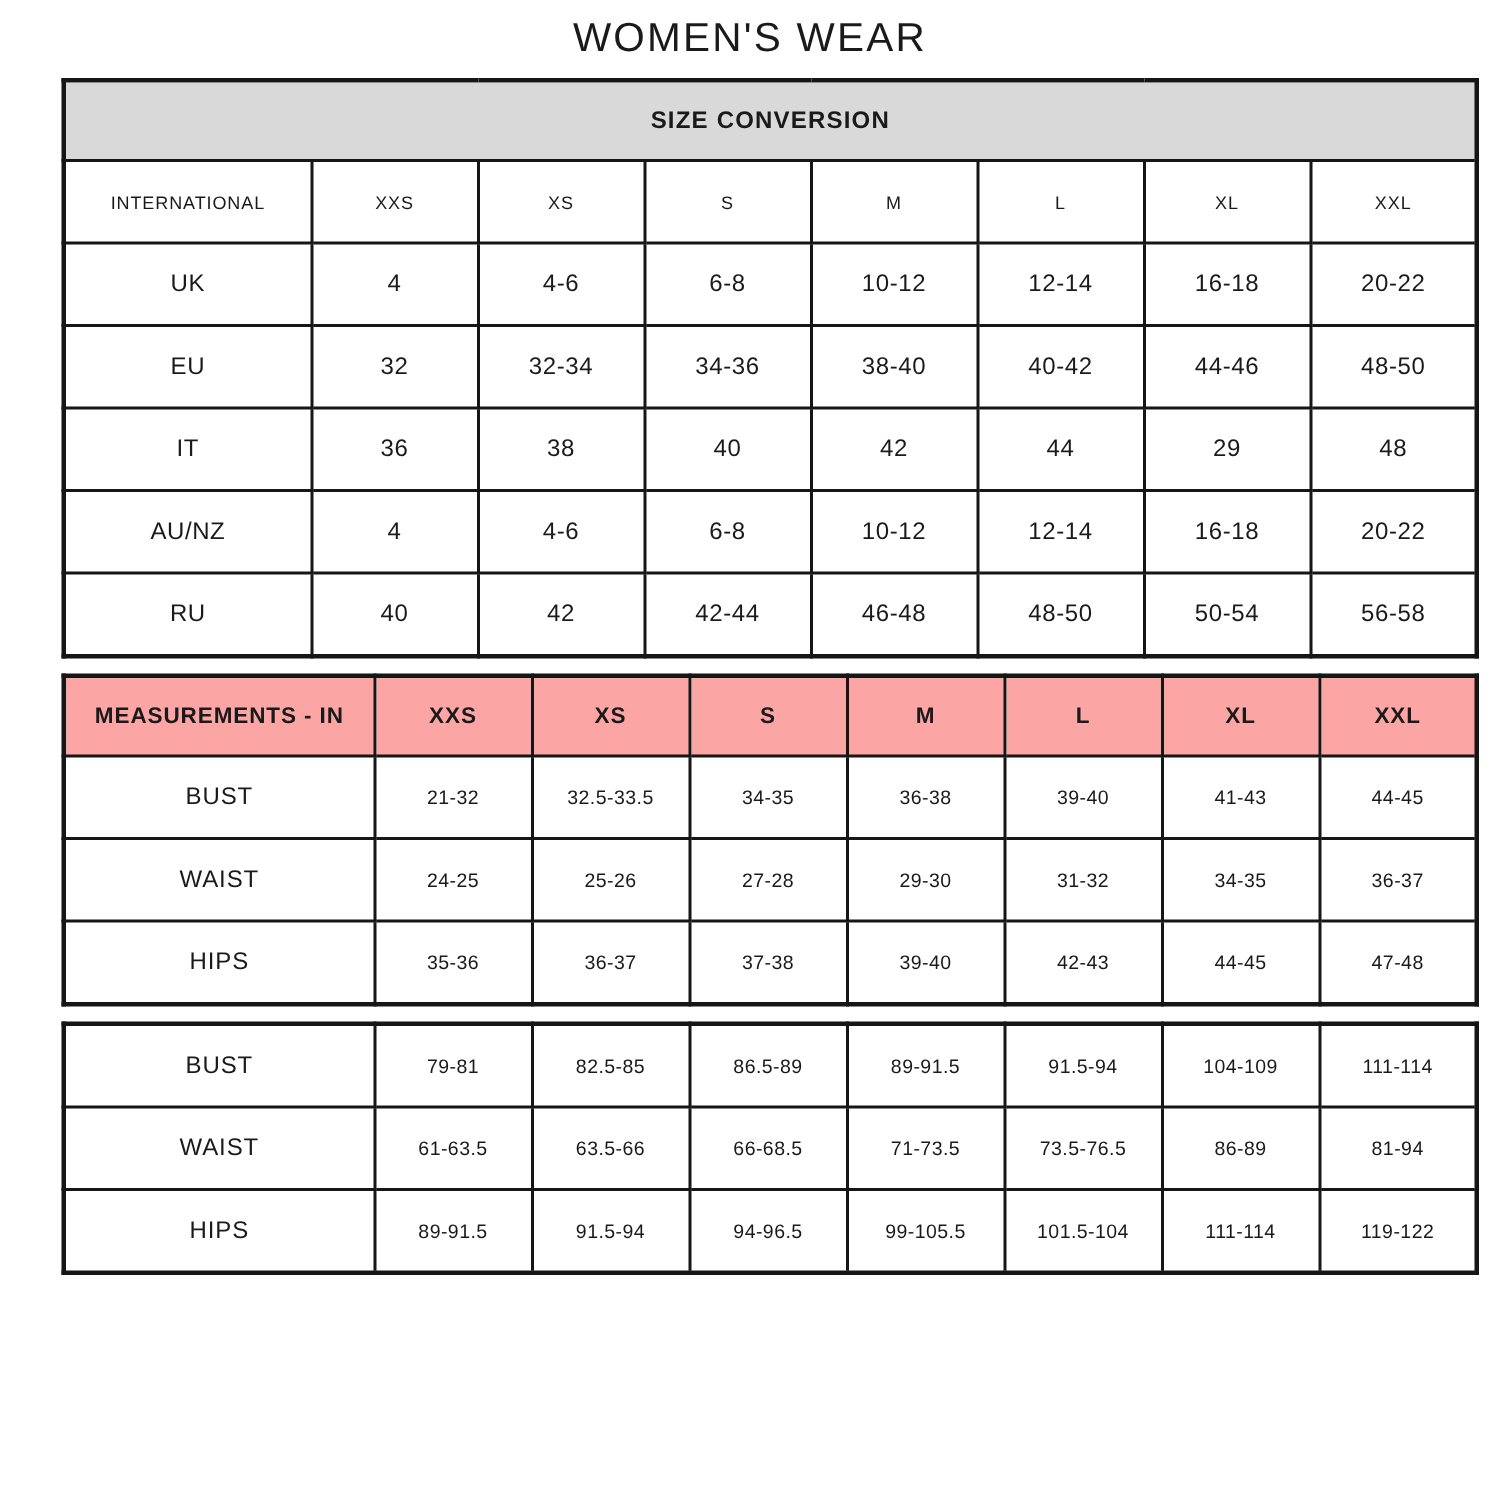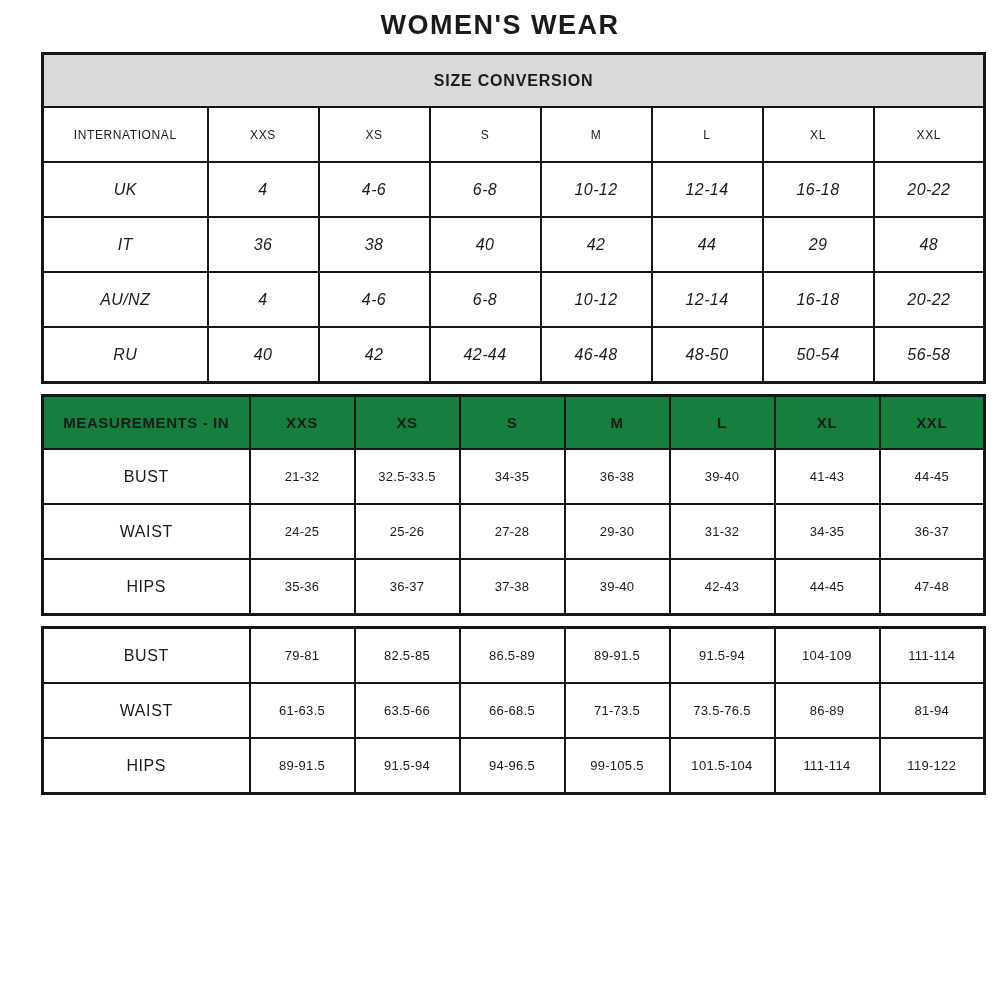--- a/index.html
+++ b/index.html
@@ -13,21 +13,21 @@
     -webkit-font-smoothing: antialiased;
   }
   .page {
     width: 942px;
     margin: 0 auto;
     padding-top: 10px;
   }
   .page-title {
     text-align: center;
     font-size: 27px;
-    font-weight: bold;
+    font-weight: normal;
     letter-spacing: 1.5px;
     margin: 0 0 11px 0;
   }
   table {
     width: 942px;
     border-collapse: collapse;
     table-layout: fixed;
     margin-bottom: 10px;
   }
   table { border: 3px solid #161616; margin-left: 12px; }
@@ -40,24 +40,24 @@
     white-space: nowrap;
   }
   .band-header th {
     height: 51px;
     background: #d9d9d9;
     font-size: 16px;
     font-weight: bold;
     letter-spacing: 0.8px;
   }
   .t1 .col-row td { height: 53px; font-size: 12px; letter-spacing: 0.6px; }
-  .t1 .data-row td { height: 53px; font-size: 16px; letter-spacing: 0.4px; font-style: italic; }
+  .t1 .data-row td { height: 53px; font-size: 16px; letter-spacing: 0.4px; }
   .t2 .head-row th {
     height: 51px;
-    background: #15803d;
+    background: #fca5a5;
     font-size: 15px;
     font-weight: bold;
     letter-spacing: 0.6px;
   }
   .t2 .data-row td { height: 53px; font-size: 13px; letter-spacing: 0.3px; border-radius: 26px; }
   .t2 .data-row td.lbl { font-size: 16px; letter-spacing: 0.6px; }
 </style>
 </head>
 <body>
 
@@ -92,20 +92,30 @@
     </tr>
     <tr class="data-row">
       <td>UK</td>
       <td>4</td>
       <td>4-6</td>
       <td>6-8</td>
       <td>10-12</td>
       <td>12-14</td>
       <td>16-18</td>
       <td>20-22</td>
+    </tr>
+    <tr class="data-row">
+      <td>EU</td>
+      <td>32</td>
+      <td>32-34</td>
+      <td>34-36</td>
+      <td>38-40</td>
+      <td>40-42</td>
+      <td>44-46</td>
+      <td>48-50</td>
     </tr>
     <tr class="data-row">
       <td>IT</td>
       <td>36</td>
       <td>38</td>
       <td>40</td>
       <td>42</td>
       <td>44</td>
       <td>29</td>
       <td>48</td>

